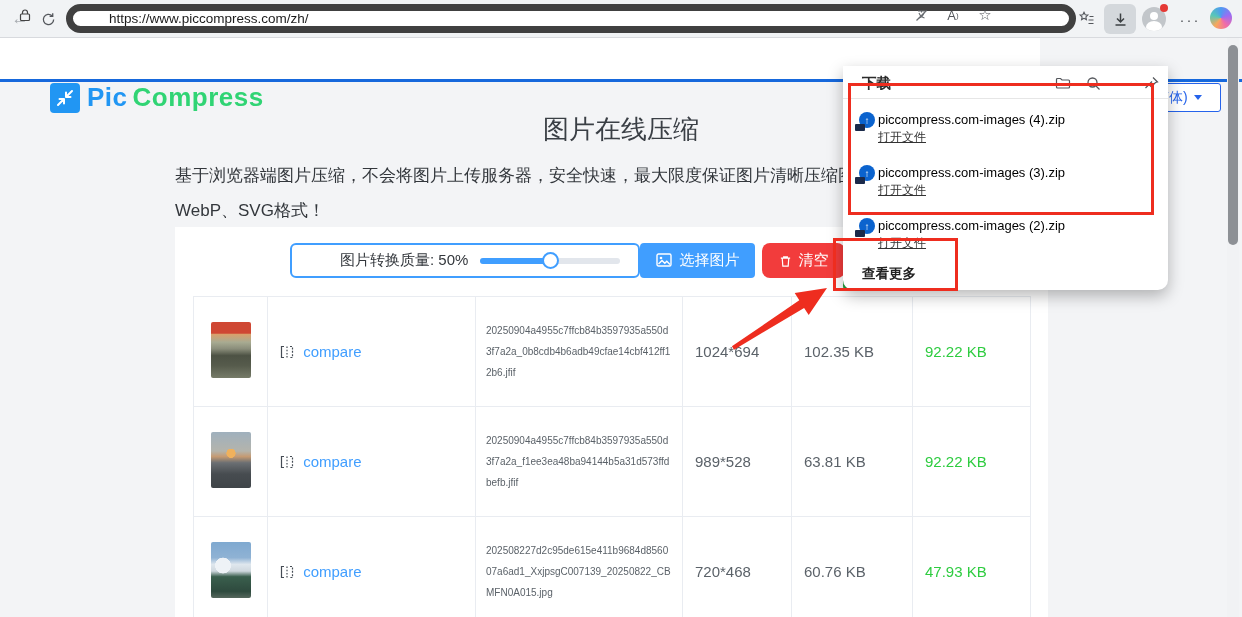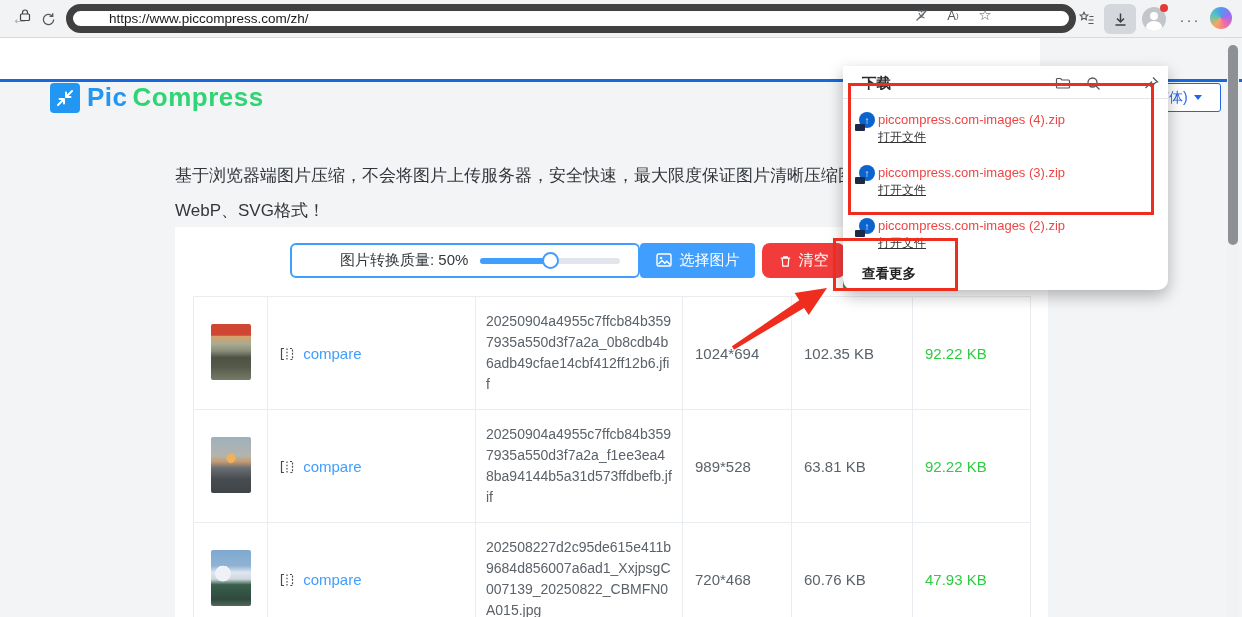--- a/index.html
+++ b/index.html
@@ -56,36 +56,36 @@
   .btn-select { left:640px; width:115px; background:var(--accent,#409eff); }
   .btn-clear { left:762px; width:83px; background:var(--danger,#f23c3c);border-radius:8px; }
   .btn-pack { left:843px; top:256px; width:101px; height:34px; position:absolute; border:none; border-radius:4px; background:var(--success-btn,#27a342); color:#fff; font-size:15px; display:flex; align-items:center; justify-content:center; gap:6px; font-family:inherit; cursor:pointer; }
 
   
   table.results { position:absolute; left:193px; top:296px; width:837px; border-collapse:collapse; table-layout:fixed; background:#fff; }
   .results th, .results td { border:1px solid #e9ecf1; font-weight:normal; text-align:left; vertical-align:middle; }
   .results th { height:52px; font-size:15px; color:#98a2ac; padding-left:12px; }
   .results td { height:86px; font-size:15px; color:#5b6269; padding-left:12px; }
   .results td.img-cell { text-align:center; padding-left:0; }
-  .results td.name-cell { font-size:14px; line-height:21px; word-break:break-all; padding:14px 10px; }
+  .results td.name-cell { font-size:10px; line-height:21px; word-break:break-all; padding:23px 10px; }
   .results td.green { color:var(--success-text,#2ecc40); }
   .thumb { display:inline-block; width:40px; height:56px; border-radius:2px; }
   .t1 { background:linear-gradient(180deg,#cf4733 0%,#cf4733 20%,#d8a06c 22%,#a8ab92 36%,#8a8d7a 48%,#4d5244 60%,#565b4c 78%,#767b68 100%); }
   .t2 { background:radial-gradient(circle at 50% 38%, #f0b15c 0 11%, rgba(0,0,0,0) 12%),
                linear-gradient(180deg,#9fb0bd 0%,#b4b4ac 34%,#c59a72 44%,#6b6f73 55%,#474c50 75%,#3f4448 100%); }
   .t3 { background:radial-gradient(circle at 30% 42%, #eef2f6 0 18%, rgba(0,0,0,0) 19%),
                linear-gradient(180deg,#7fa9d0 0%,#8fb2d4 28%,#dfe7ee 40%,#cfd8de 52%,#3a5f4d 62%,#2e4a3e 88%,#55675c 100%); }
   .cmp-link { color:var(--accent,#409eff); text-decoration:none; margin-left:5px; }
 
   
   .dl-panel { position:absolute; left:843px; top:38px; width:325px; height:224px; background:#fff; border-radius:0 0 10px 10px; box-shadow:0 6px 16px rgba(0,0,0,.28); z-index:50;margin-top:28px; }
   .dl-header { position:absolute; left:19px; top:8px; font-size:14.5px; font-weight:bold; color:#2b2b2b; }
   .dl-hico { position:absolute; top:7px; width:20px; height:20px; display:flex; align-items:center; justify-content:center; color:#54575c; }
   .dl-divider { position:absolute; left:0; top:32px; width:325px; height:1px; background:#e6e6e6; }
-  .dl-item-name { position:absolute; left:35px; font-size:13px; color:#ef4444; white-space:nowrap; }
+  .dl-item-name { position:absolute; left:35px; font-size:13px; color:#000000; white-space:nowrap; }
   .dl-item-link { position:absolute; left:35px; font-size:12px; color:#333; text-decoration:underline; }
   .zip-ico { position:absolute; left:12px; width:20px; height:20px; }
   .zip-circle { position:absolute; right:0; top:0; width:16px; height:16px; border-radius:50%; background:#0b63ce; color:#fff; font-size:10px; display:flex; align-items:center; justify-content:center; }
   .zip-badge { position:absolute; left:0; bottom:1px; width:10px; height:7px; background:#1b2a4a; border-radius:1px; }
   .dl-seemore { position:absolute; left:19px; top:199px; font-size:13.5px; font-weight:bold; color:#222; }
 
   
   .scrollbar { position:absolute; left:1227px; top:38px; width:12px; height:579px; background:#f1f2f4; z-index:5; }
   .scroll-thumb { position:absolute; left:1px; top:7px; width:10px; height:200px; background:#8d9095; border-radius:5px; }
 
@@ -155,20 +155,21 @@
       <span class="logo-pic">Pic</span>
       <span class="logo-compress">Compress</span>
     </div>
     <div class="lang-btn">
       <span>简体)</span>
       <span class="lang-caret"></span>
     </div>
   </div>
   <div class="header-line"></div>
 
+  <div class="hero-title">图片在线压缩</div>
   <div class="hero-desc">
     <div>基于浏览器端图片压缩，不会将图片上传服务器，安全快速，最大限度保证图片清晰压缩图片文件大小，</div>
     <div>WebP、SVG格式！</div>
   </div>
 
   <div class="card"></div>
 
   <div class="slider-box">
     <span class="slider-label">图片转换质量: 50%</span>
     <div class="slider">

